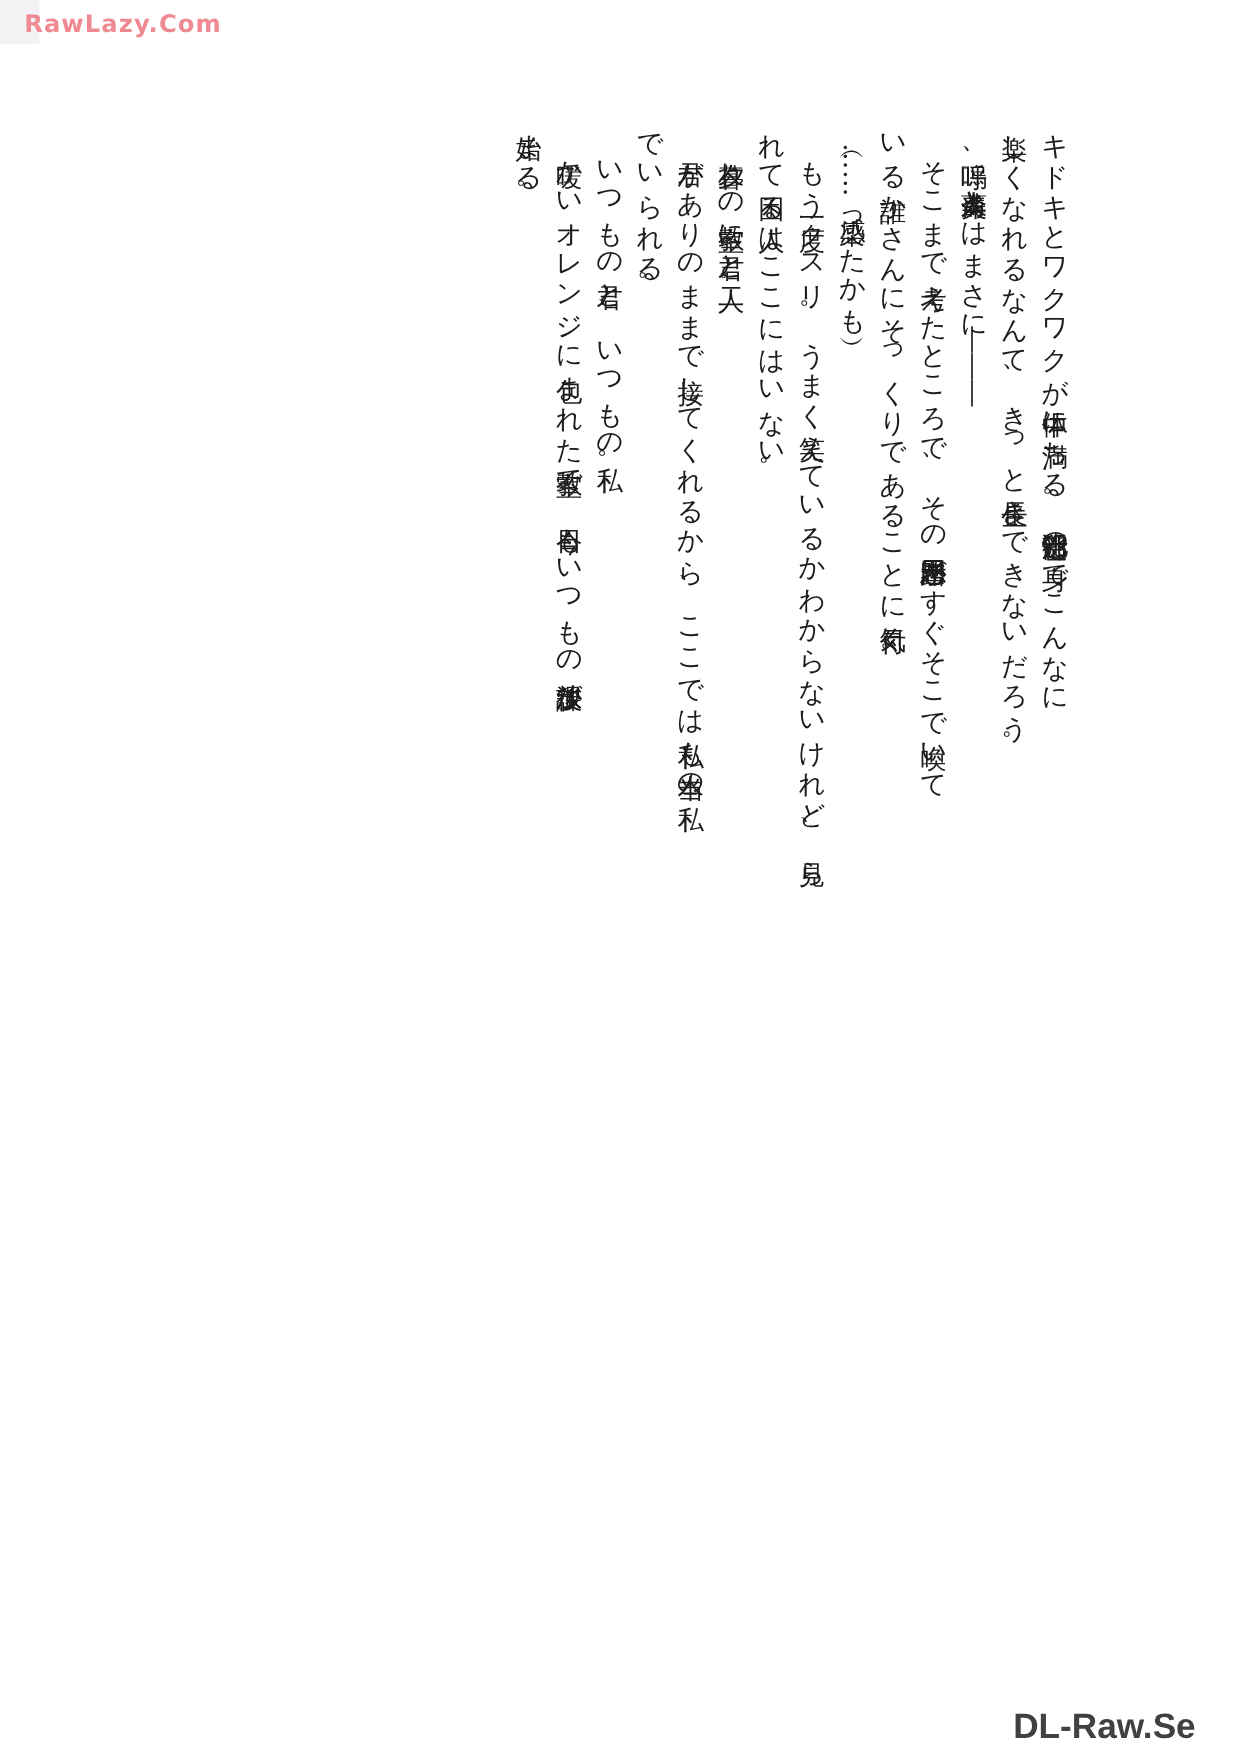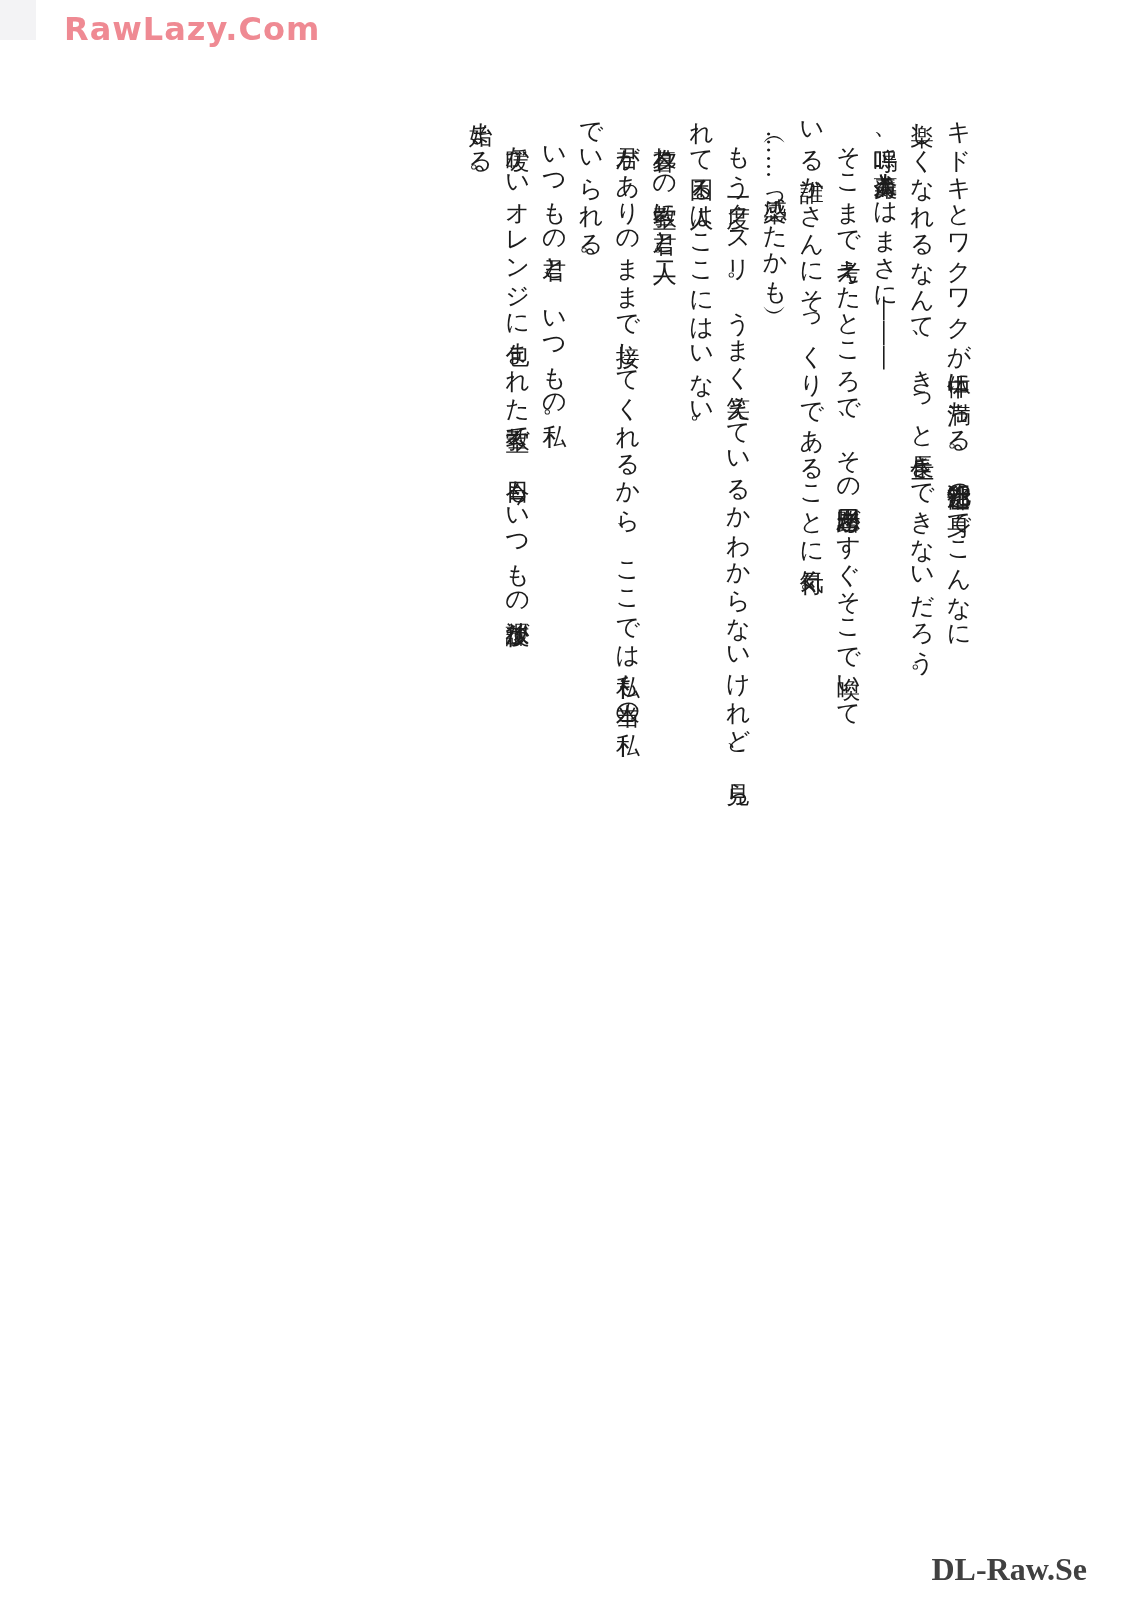--- a/index.html
+++ b/index.html
@@ -23,31 +23,30 @@
     height: 40px;
     background: #f3f3f5;
   }
   
   .wm-top {
     position: absolute;
     left: 22px;
     top: 10px;
     font-family: "DejaVu Sans", sans-serif;
     font-weight: bold;
-    font-size: 32px;
+    font-size: 22px;
     letter-spacing: 1px;
     color: #ef8a93;
-    margin-left: 42px;
   }
   
   .wm-bottom {
     position: absolute;
     right: 38px;
     bottom: 12px;
-    font-family: Liberation Serif, serif;
+    font-family: Liberation Sans, sans-serif;
     font-weight: bold;
     font-size: 32px;
     letter-spacing: 0px;
     color: #414141;
   }
   
   .vtext {
     position: absolute;
     top: 105px;
     right: 148px;

